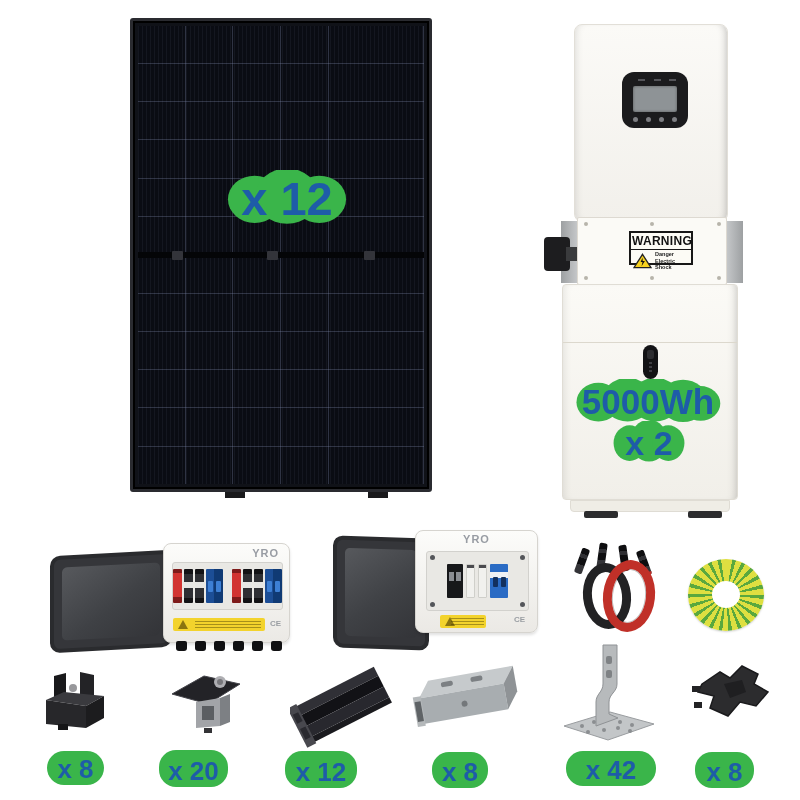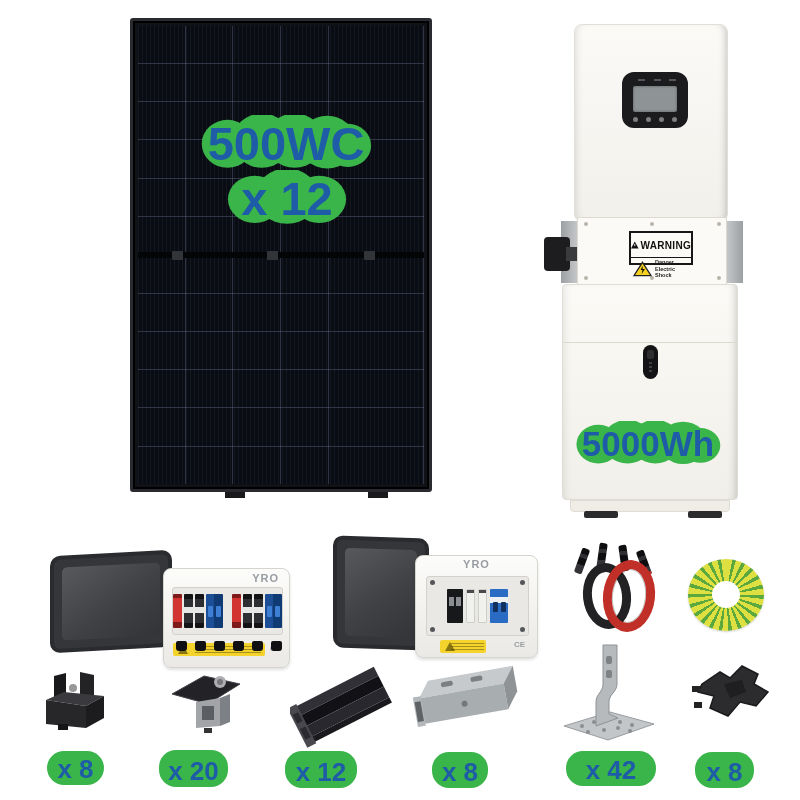--- a/index.html
+++ b/index.html
@@ -41,43 +41,43 @@
 
   
   .flange { top:221px; width:18px; height:62px; background:linear-gradient(90deg,#9da0a2,#c9cbcd); }
   .conduit-panel { left:577px; top:217px; width:150px; height:68px; background:#fbfaf6;
     border:1px solid #ddd9d1; border-radius:2px; }
   .screw { position:absolute; width:4px; height:4px; border-radius:50%; background:#b7b4ab; }
   .conduit-connector { left:544px; top:237px; width:26px; height:34px; background:#1d1d1f; border-radius:4px; }
   .conduit-arm { left:566px; top:247px; width:14px; height:14px; background:#3a3b3d; }
 
   .warn-label { left:629px; top:231px; width:64px; height:34px; background:#fcfbf5; border:2px solid #171717; }
-  .warn-head { display:flex; align-items:center; justify-content:center; gap:2px; height:25px;
-    border-bottom:1.5px solid #171717; font-size:10px; font-weight:bold; letter-spacing:.3px; color:#111; }
+  .warn-head { display:flex; align-items:center; justify-content:center; gap:2px; height:17px;
+    border-bottom:1.5px solid #171717; font-size:12px; font-weight:bold; letter-spacing:.3px; color:#111; }
   .warn-body { display:flex; align-items:center; gap:3px; padding:1px 2px; }
   .warn-lines { font-size:6px; font-weight:bold; color:#222; line-height:1.15; transform:scale(.92); transform-origin:left center; }
 
   
   .battery-unit { left:562px; top:284px; width:176px; height:216px;
     background:linear-gradient(180deg,#fbfaf6,#f1efe9); border:1px solid #e0ddd5; border-radius:4px;
     box-shadow: inset -8px 0 10px -8px rgba(0,0,0,.25), inset 8px 0 10px -8px rgba(0,0,0,.12); }
   .battery-seam { left:563px; top:342px; width:174px; height:1px; background:#dcd8cd; }
   .battery-indicator { left:643px; top:345px; width:15px; height:34px; background:#131315; border-radius:8px; }
   .battery-indicator i { position:absolute; left:4px; top:5px; width:7px; height:9px; background:#2e2e31; border-radius:2px; }
   .battery-indicator b { position:absolute; left:6px; width:3px; height:2px; background:#3e3e43; }
   .battery-base { left:570px; top:500px; width:160px; height:12px; background:#efede6;
     border:1px solid #dfdcd4; border-radius:0 0 4px 4px; }
   .battery-foot { top:511px; width:34px; height:7px; background:#2c2c2e; border-radius:2px; }
 
   
   .lid { background:#35363a; border:4px solid #2a2b2e; border-radius:10px; }
   .lid-glass { position:absolute; inset:8px; border-radius:5px;
     background:linear-gradient(145deg,#57595d 0%,#3f4145 55%,#333438 100%); }
   .box-body { background:linear-gradient(180deg,#fcfcfa,#ebe9e5); border:1px solid #d6d4cf; border-radius:8px;
-    box-shadow:0 2px 3px rgba(0,0,0,.12);margin-top:25px; }
+    box-shadow:0 2px 3px rgba(0,0,0,.12); }
   .brand { position:absolute; font-size:11px; font-weight:bold; letter-spacing:1px; color:#989ca3; }
   .box-inner { position:absolute; background:#e9e8e4; border:1px solid #d2d1cd; border-radius:3px;
     display:flex; align-items:center; justify-content:center; }
   .dev-red { width:9px; height:34px; border-radius:1px;
     background:linear-gradient(180deg,#7e1b1a 0 4px,#d23431 4px 28px,#7e1b1a 28px); }
   .dev-blk { width:9px; height:34px; border-radius:1px;
     background:linear-gradient(180deg,#131315 0 5px,#2e2f33 5px 13px,#e6e6e4 13px 19px,#2e2f33 19px 29px,#131315 29px); }
   .dev-blue { position:relative; width:17px; height:34px; border-radius:1px;
     background:linear-gradient(90deg,#1c4e96 0 8px,#103a74 8px); }
   .dev-blue::before, .dev-blue::after { content:""; position:absolute; top:12px; width:5px; height:11px;
@@ -130,30 +130,20 @@
     <div class="panel-cells">
       <div class="panel-divider"></div>
       <div class="panel-clip" style="left:12%; top:calc(50% - 4px);"></div>
       <div class="panel-clip" style="left:45%; top:calc(50% - 4px);"></div>
       <div class="panel-clip" style="left:79%; top:calc(50% - 4px);"></div>
     </div>
   </div>
   <div class="abs panel-foot" style="left:225px; top:492px;"></div>
   <div class="abs panel-foot" style="left:368px; top:492px;"></div>
 
-  <div class="abs cloud" style="left:200px; top:115px; width:172px; height:56px;">
-    <svg viewBox="0 0 200 70" preserveAspectRatio="none">
-      <circle cx="32" cy="36" r="30"></circle>
-        <circle cx="72" cy="32" r="34"></circle>
-        <circle cx="110" cy="32" r="34"></circle>
-      <circle cx="148" cy="34" r="33"></circle>
-        <circle cx="172" cy="38" r="27"></circle>
-    </svg>
-    <span style="font-size:47px;">500WC</span>
-  </div>
   <div class="abs cloud" style="left:227px; top:170px; width:120px; height:57px;">
     <svg viewBox="0 0 130 70" preserveAspectRatio="none">
       <circle cx="30" cy="36" r="29"></circle>
         <circle cx="65" cy="32" r="34"></circle>
         <circle cx="100" cy="36" r="29"></circle>
     </svg>
     <span style="font-size:47px;">x 12</span>
   </div>
 
   <div class="abs inverter-unit"></div>
@@ -206,29 +196,37 @@
   </div>
 
   <div class="abs battery-unit"></div>
   <div class="abs battery-seam"></div>
   <div class="abs battery-indicator">
     <i></i>
       <b style="top:17px;"></b>
       <b style="top:21px;"></b>
       <b style="top:25px;"></b>
   </div>
-  <div class="abs cloud" style="left:575px; top:379px; width:146px; height:45px;margin-top:42px;">
+  <div class="abs cloud" style="left:575px; top:379px; width:146px; height:45px;">
     <svg viewBox="0 0 200 70" preserveAspectRatio="none">
       <circle cx="32" cy="36" r="30"></circle>
         <circle cx="72" cy="32" r="34"></circle>
         <circle cx="110" cy="32" r="34"></circle>
       <circle cx="148" cy="34" r="33"></circle>
         <circle cx="172" cy="38" r="27"></circle>
     </svg>
     <span style="font-size:35px;">5000Wh</span>
+  </div>
+  <div class="abs cloud" style="left:613px; top:421px; width:72px; height:43px;">
+    <svg viewBox="0 0 130 70" preserveAspectRatio="none">
+      <circle cx="30" cy="36" r="29"></circle>
+        <circle cx="65" cy="32" r="34"></circle>
+        <circle cx="100" cy="36" r="29"></circle>
+    </svg>
+    <span style="font-size:34px;">x 2</span>
   </div>
   <div class="abs battery-base"></div>
   <div class="abs battery-foot" style="left:584px;"></div>
   <div class="abs battery-foot" style="left:688px;"></div>
 
   <div class="abs lid" style="left:50px; top:553px; width:122px; height:97px; transform:skewY(-3deg);">
     <div class="lid-glass"></div>
   </div>
   <div class="abs box-body" style="left:163px; top:543px; width:127px; height:100px;">
     <span class="brand" style="right:10px; top:3px;">YRO</span>

